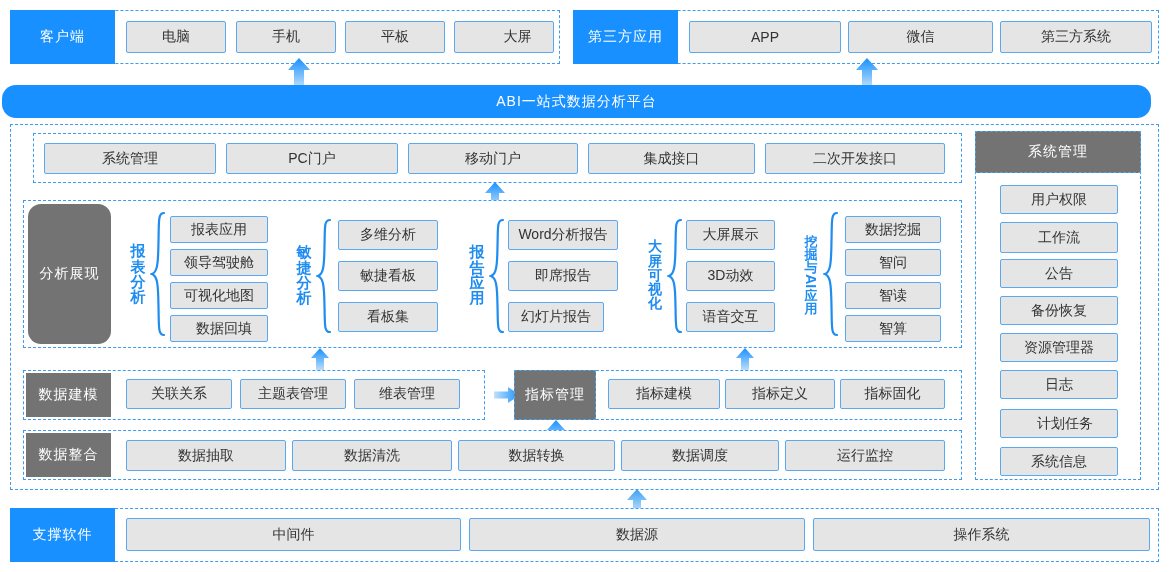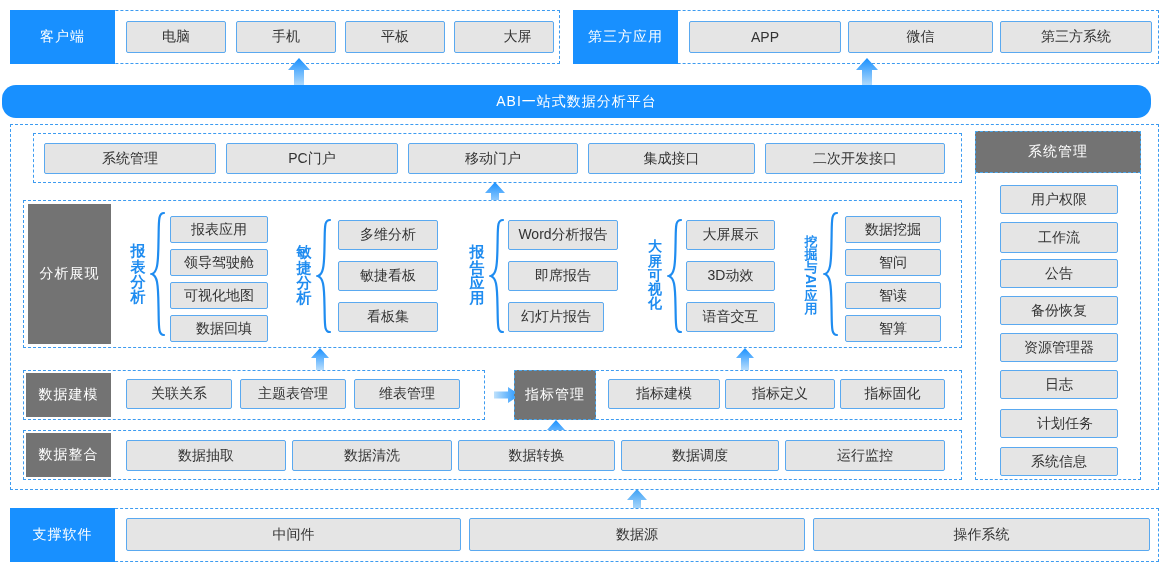--- a/index.html
+++ b/index.html
@@ -139,21 +139,21 @@
     <defs>
       <linearGradient id="gu3" x1="0" y1="1" x2="0" y2="0">
         <stop offset="0%" stop-color="#cfe8fc"></stop>
           <stop offset="100%" stop-color="#1890ff"></stop>
       </linearGradient>
     </defs>
     <path d="M11 0 L21 11 L15 11 L15 28 L7 28 L7 11 L1 11 Z" fill="url(#gu3)"></path>
   </svg>
 
   <div class="abs dash-zone" style="left:23px;top:200px;width:939px;height:148px;"></div>
-  <div class="abs light-label" style="left:28px;top:204px;width:83px;height:140px;">分析展现</div>
+  <div class="abs light-label" style="left:28px;top:204px;width:83px;height:140px;border-radius:13px;">分析展现</div>
 
   <div class="abs vlabel" style="left:128px;top:209px;width:20px;height:130px;">
     <span>报</span>
     <span>表</span>
     <span>分</span>
     <span>析</span>
   </div>
   <svg class="brace" style="left:150px;top:211px;" width="16" height="126" viewBox="0 0 16 126">
     <path d="M14 2 C8 2 9 10 8.5 30 C8.2 55 7 61 2 63 C7 65 8.2 71 8.5 96 C9 116 8 124 14 124" fill="none" stroke="#1f8cf0" stroke-width="2.2" stroke-linecap="round"></path>
   </svg>

